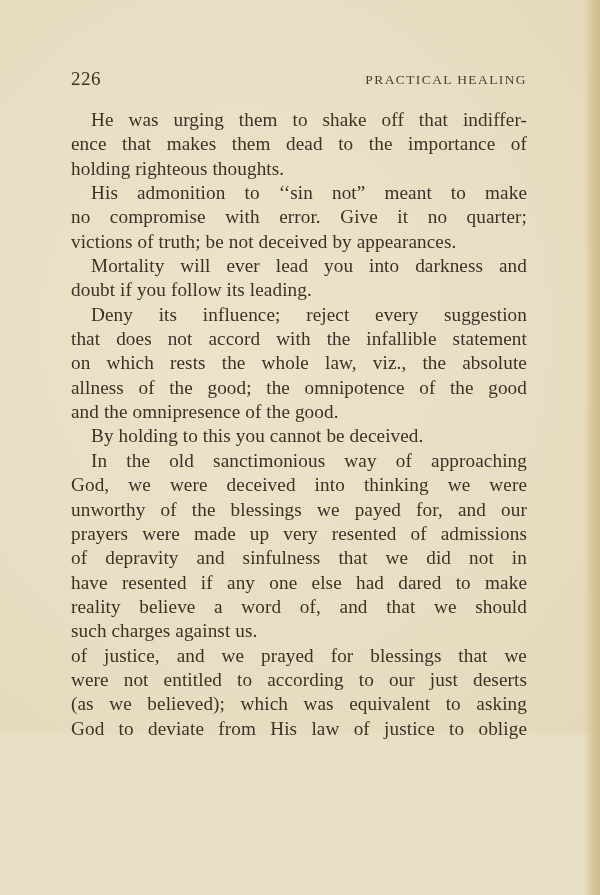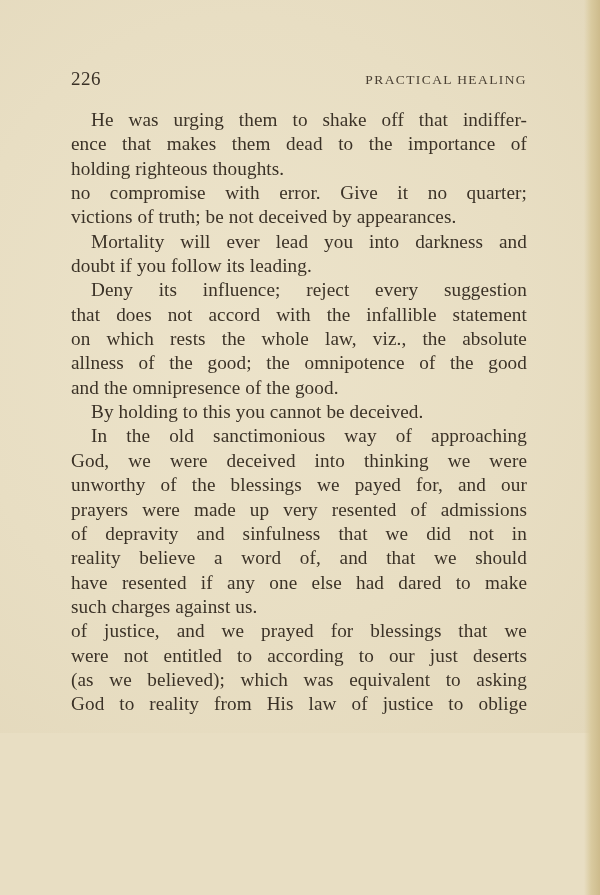--- a/index.html
+++ b/index.html
@@ -86,36 +86,37 @@
 
   <div class="running-head">
     <span class="page-number">226</span>
     <span class="running-title">PRACTICAL HEALING</span>
   </div>
 
   <div class="body-text" id="body-text">
       <span class="line indent">He was urging them to shake off that indiffer-</span>
       <span class="line">ence that makes them dead to the importance of</span>
       <span class="line last">holding righteous thoughts.</span>
+      <span class="line indent">His admonition to ‘‘sin not” meant to make</span>
       <span class="line">no compromise with error.  Give it no quarter;</span>
       <span class="line last">victions of truth; be not deceived by appearances.</span>
       <span class="line indent">Mortality will ever lead you into darkness and</span>
       <span class="line last">doubt if you follow its leading.</span>
       <span class="line indent">Deny its influence; reject every suggestion</span>
       <span class="line">that does not accord with the infallible statement</span>
       <span class="line">on which rests the whole law, viz., the absolute</span>
       <span class="line">allness of the good; the omnipotence of the good</span>
       <span class="line last">and the omnipresence of the good.</span>
       <span class="line indent last">By holding to this you cannot be deceived.</span>
       <span class="line indent">In the old sanctimonious way of approaching</span>
       <span class="line">God, we were deceived into thinking we were</span>
       <span class="line">unworthy of the blessings we payed for, and our</span>
       <span class="line">prayers were made up very resented of admissions</span>
       <span class="line">of depravity and sinfulness that we did not in</span>
+      <span class="line">have resented if any one else had dared to make</span>
       <span class="line">reality believe a word of, and that we should</span>
-      <span class="line">have resented if any one else had dared to make</span>
       <span class="line last">such charges against us.</span>
       <span class="line">of justice, and we prayed for blessings that we</span>
       <span class="line">were not entitled to according to our just deserts</span>
       <span class="line">(as we believed); which was equivalent to asking</span>
-      <span class="line">God to reality from His law of justice to oblige</span>
+      <span class="line">God to deviate from His law of justice to oblige</span>
     </div>
 </div>
 
 </body></html>

